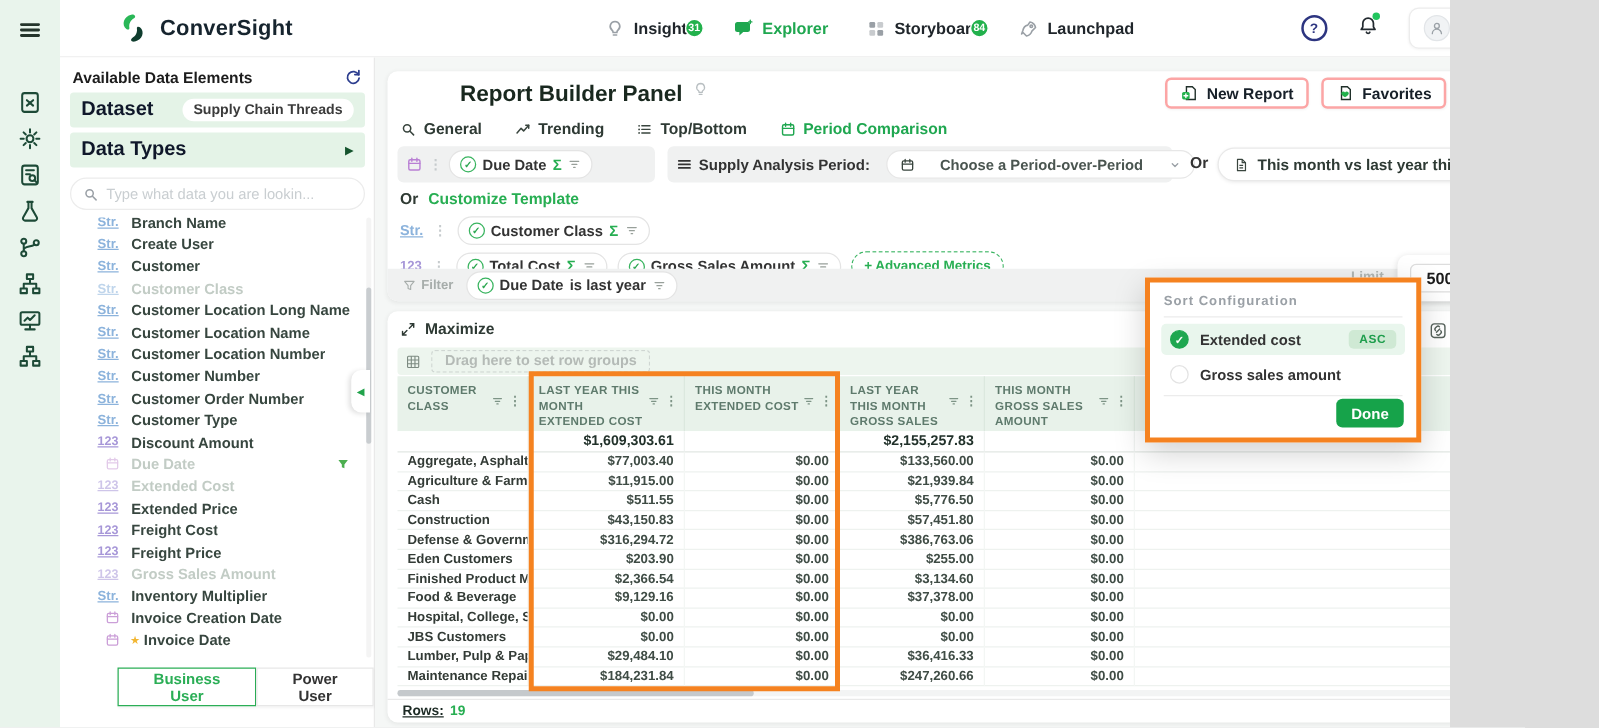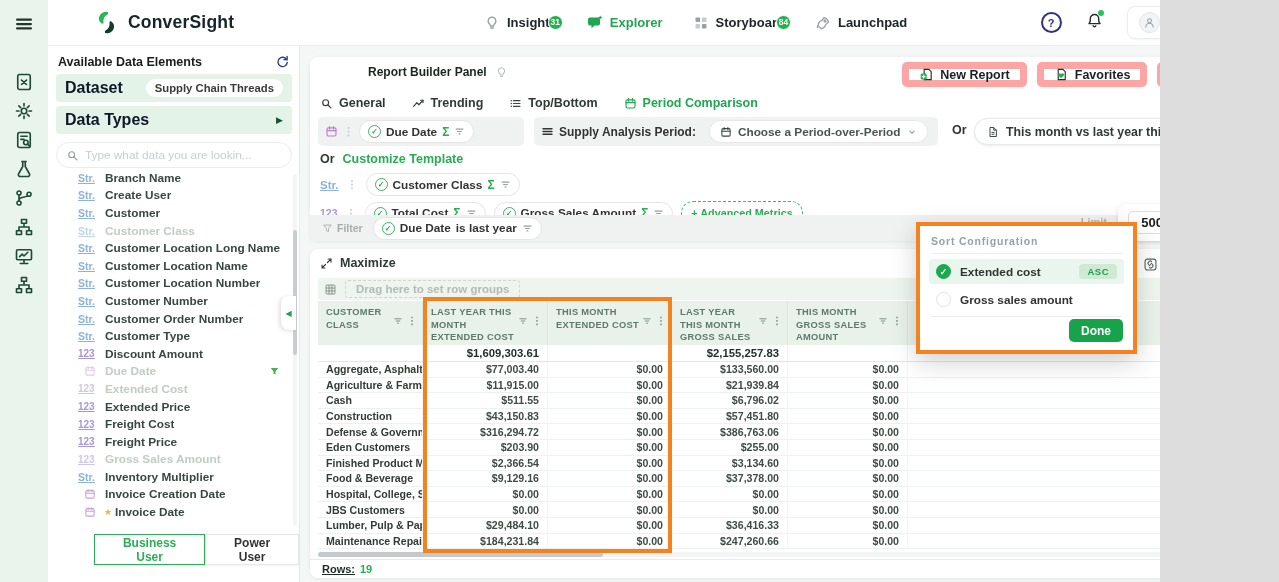--- a/index.html
+++ b/index.html
@@ -73,44 +73,44 @@
   .mode-btn { height:31px; padding:0 13px; background:#fff; border:1px solid #e7e7e7; font-size:12px; font-weight:700; color:#333;
               box-shadow:0 1px 2px rgba(0,0,0,.05); cursor:pointer; font-family:"Liberation Sans",sans-serif; }
   .mode-btn.active { border:1.5px solid #2bae56; color:#2bae56; }
   .collapse-tab { left:281px; top:296px; width:15px; height:34px; background:#fff; border-radius:8px 0 0 8px;
                   box-shadow:-2px 1px 4px rgba(0,0,0,.12); display:flex; align-items:center; justify-content:center;
                   color:#21a34b; font-size:8px; z-index:10; cursor:pointer; }
 
   
   #main { left:300px; top:46px; width:979px; height:536px; background:#f5f7f6; }
   .builder-card { left:10px; top:11px; width:959px; height:184px; background:#fff; border-radius:8px; box-shadow:0 1px 4px rgba(0,0,0,.07); }
-  .rb-title { left:10px; top:8px; display:flex; gap:8px; align-items:flex-end; font-size:12px; font-weight:800; color:#19281f;padding-left:48px; }
+  .rb-title { left:10px; top:8px; display:flex; gap:8px; align-items:flex-start; font-size:18px; font-weight:800; color:#19281f;padding-left:48px; }
   .rb-title .ic { color:#b9bfc2; }
   .rb-actions { right:8px; top:5px; display:flex; gap:10px; }
-  .act-btn { height:25px; padding:0 10px; background:#fff; border:7px solid #fca5a5; border-radius:5px; display:flex; align-items:center;
+  .act-btn { height:25px; padding:0 10px; background:#fff; border:2px solid #fca5a5; border-radius:5px; display:flex; align-items:center;
              gap:6px; font-size:12.5px; font-weight:800; color:#172029; box-shadow:0 1px 2px rgba(0,0,0,.05); cursor:pointer;
              font-family:"Liberation Sans",sans-serif; }
   .rb-tabs { left:10px; top:36px; display:flex; gap:26px; align-items:center; height:20px; }
   .rb-tab { display:flex; gap:6px; align-items:center; font-size:12.5px; font-weight:700; color:#2e3a34; cursor:pointer; }
   .rb-tab .ic { color:#39453e; }
   .rb-tab.active, .rb-tab.active .ic { color:#1fa750; }
   .pbox { top:60px; height:29px; background:#f0f1f1; border-radius:5px; display:flex; align-items:center; padding:0 7px; gap:5px; }
   .kebab { color:#c6cbcd; font-size:11px; font-weight:700; }
   .pill { height:23px; background:#fff; border:1px solid #e4e4e4; border-radius:12px; display:inline-flex; align-items:center;
           gap:5px; padding:0 8px; cursor:pointer; }
   .chk { width:13px; height:13px; border-radius:50%; border:1.5px solid #39b45f; color:#2aa64f; font-size:8px; font-weight:800;
          display:flex; align-items:center; justify-content:center; flex:none; }
   .pl { font-size:11.8px; font-weight:600; color:#333; white-space:nowrap; }
   .pl.bold { font-weight:800; }
   .sigma { color:#27ae52; font-weight:700; font-size:12px; }
   .pfun { color:#98a09a; }
   .pbox .ic-cal { color:#b97fd4; }
   .pbox-label { font-size:12px; font-weight:700; color:#333; white-space:nowrap; }
   .drop-pill { margin-left:8px; background:#fff; border:1px solid #e7e7e7; border-radius:14px; height:23px; display:flex;
-               align-items:center; gap:6px; padding:0 10px; font-size:11.8px; color:#4a5550; font-weight:600; cursor:pointer; white-space:nowrap; }
+               align-items:center; gap:20px; padding:0 10px; font-size:11.8px; color:#4a5550; font-weight:600; cursor:pointer; white-space:nowrap; }
   .drop-pill .ic { color:#39453e; } .drop-pill .chev { color:#9aa0a6; }
   .or-label { font-weight:700; color:#333; font-size:12.5px; }
   .ptemplate { left:664px; top:61px; height:27px; background:#fff; border:1px solid #e9e9e9; border-radius:14px;
                box-shadow:0 1px 3px rgba(0,0,0,.08); display:flex; align-items:center; gap:7px; padding:0 12px;
                font-size:12.3px; font-weight:700; color:#2e3a34; cursor:pointer; }
   .ptemplate .ic { color:#39453e; } .ptemplate .chev { color:#9aa0a6; }
   .row-custom { left:10px; top:95px; display:flex; gap:8px; font-size:12.5px; font-weight:700; }
   .link-green { color:#27ae52; cursor:pointer; }
   .row-str { left:10px; top:116px; display:flex; align-items:center; gap:8px; }
   .row-123 { left:10px; top:144px; display:flex; align-items:center; gap:8px; }
@@ -848,21 +848,21 @@
           <div class="cell"></div>
           <div class="cell cname">Agriculture &amp; Farming</div>
           <div class="cell cnum">$11,915.00</div>
           <div class="cell cnum">$0.00</div>
           <div class="cell cnum">$21,939.84</div>
           <div class="cell cnum">$0.00</div>
           <div class="cell"></div>
           <div class="cell cname">Cash</div>
           <div class="cell cnum">$511.55</div>
           <div class="cell cnum">$0.00</div>
-          <div class="cell cnum">$6,796.02</div>
+          <div class="cell cnum">$5,776.50</div>
           <div class="cell cnum">$0.00</div>
           <div class="cell"></div>
           <div class="cell cname">Construction</div>
           <div class="cell cnum">$43,150.83</div>
           <div class="cell cnum">$0.00</div>
           <div class="cell cnum">$57,451.80</div>
           <div class="cell cnum">$0.00</div>
           <div class="cell"></div>
           <div class="cell cname">Defense &amp; Government ...</div>
           <div class="cell cnum">$316,294.72</div>

